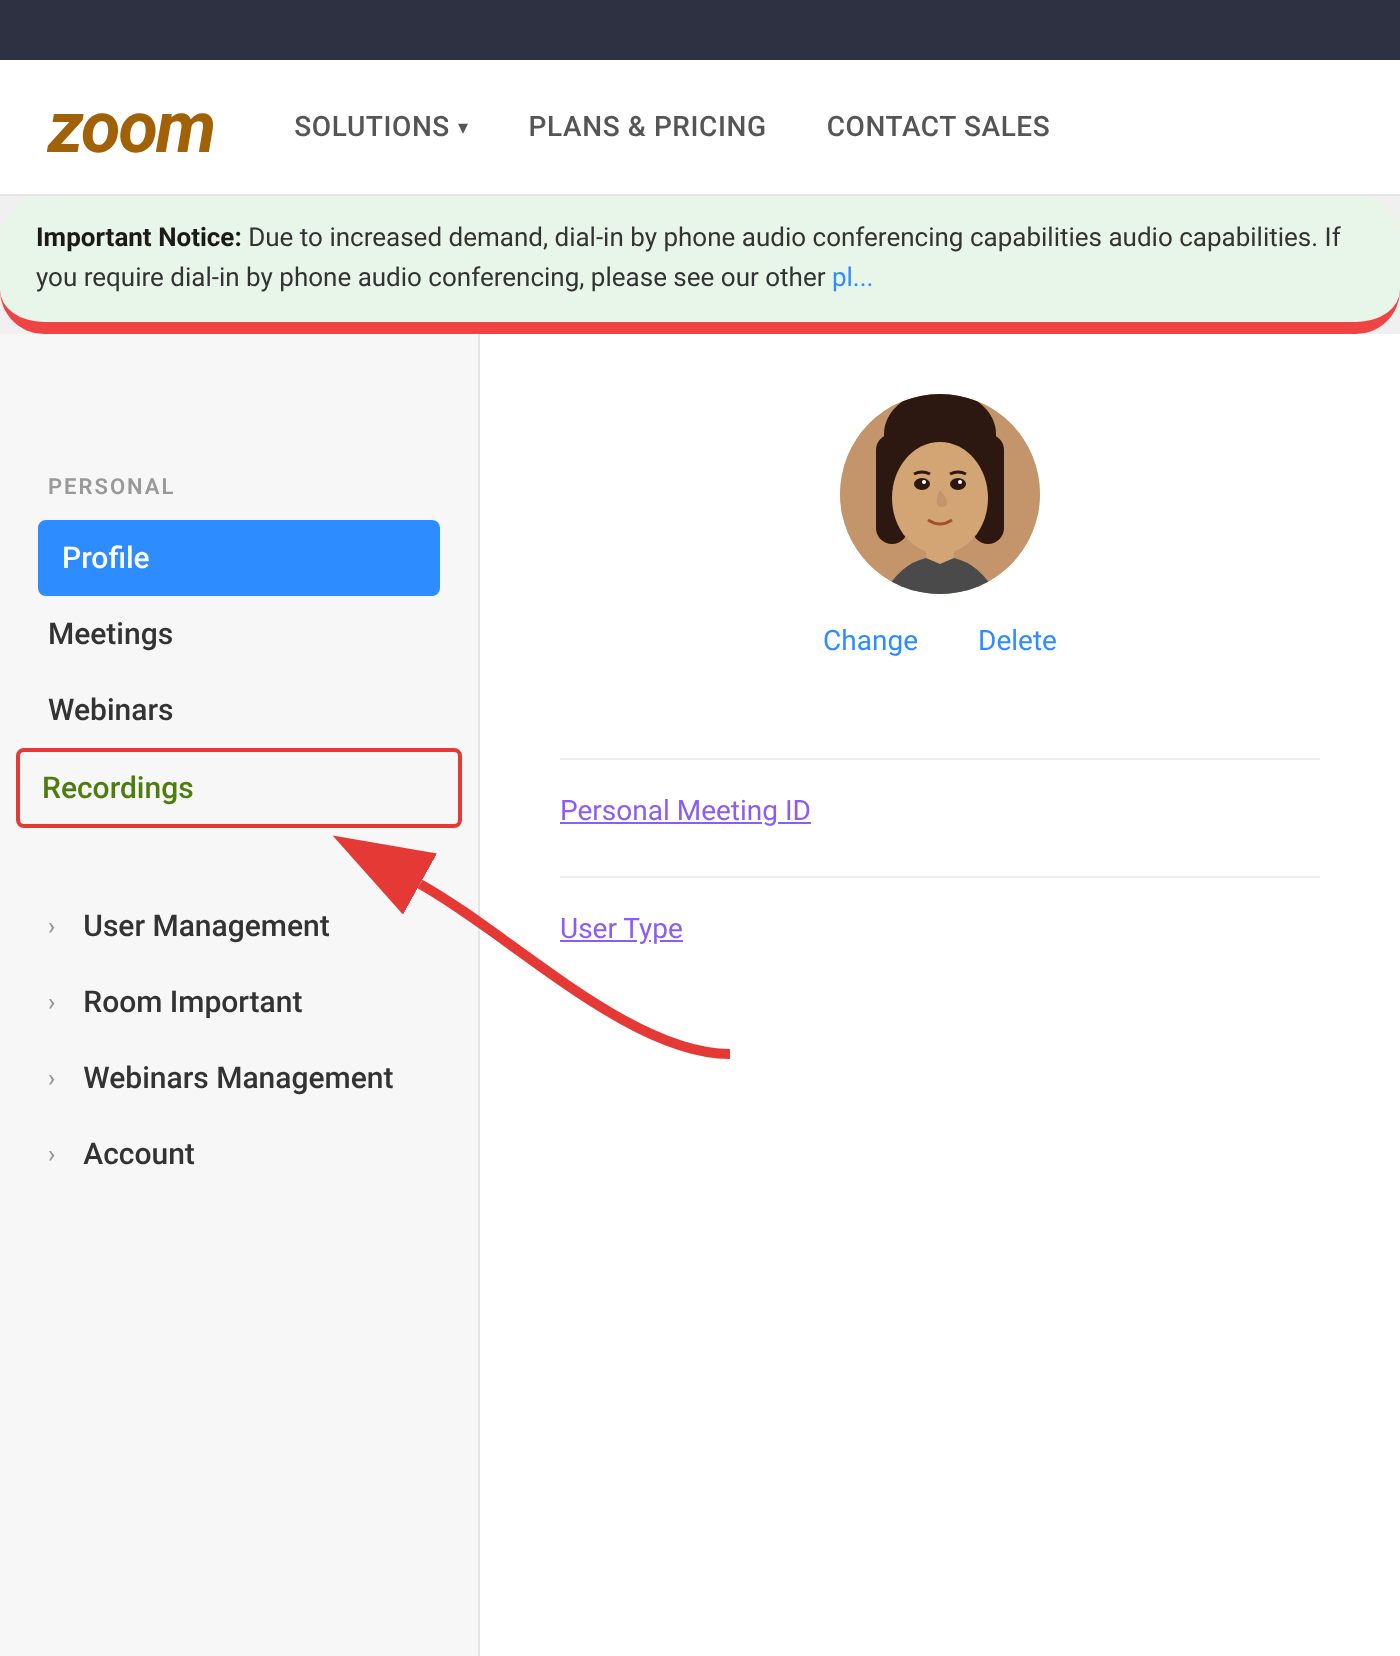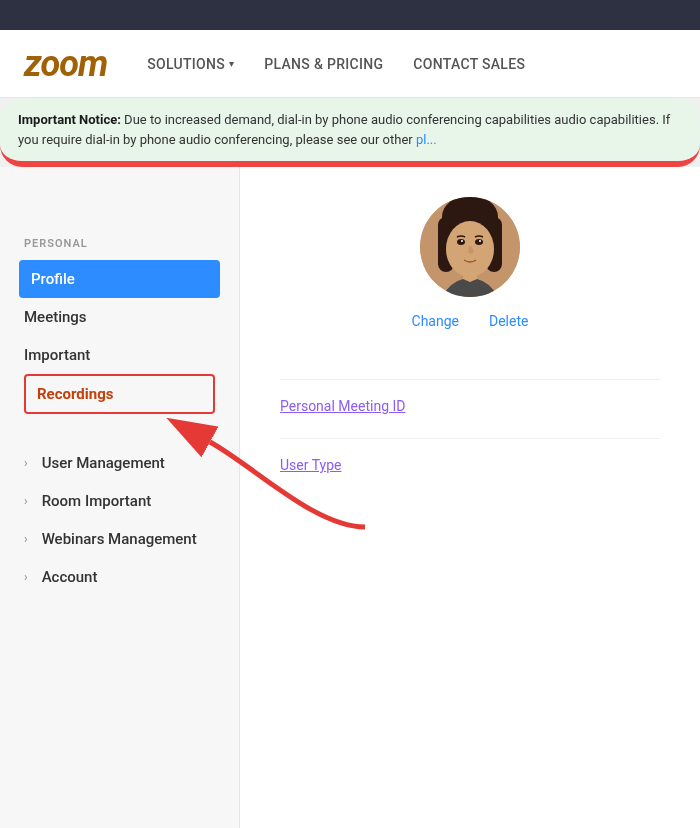--- a/index.html
+++ b/index.html
@@ -104,27 +104,26 @@
       font-weight: 500;
     }
     .sidebar-item.active {
       background: #2D8CFF;
       color: #fff;
       border-radius: 4px;
       margin: 0 19px;
       padding: 10px 12px;
     }
     .sidebar-item.recordings-item {
-      color: #c2410c;
+      color: #4d7c0f;
       border: 2px solid #e53935;
       border-radius: 4px;
-      margin: 0 24px;
+      margin: 0 8px;
       padding: 9px 11px;
       position: relative;
-      font-weight: bold;
     }
     .sidebar-admin-section {
       margin-top: 30px;
     }
     .sidebar-item.with-chevron {
       display: flex;
       align-items: center;
       gap: 8px;
     }
     .chevron-right {
@@ -233,21 +232,21 @@
     <div class="sidebar">
       <div class="sidebar-section-label">PERSONAL</div>
 
       <div class="sidebar-item active">
         <span>Profile</span>
       </div>
       <div class="sidebar-item">
         <span>Meetings</span>
       </div>
       <div class="sidebar-item">
-        <span>Important</span>
+        <span>Webinars</span>
       </div>
       <div class="sidebar-item recordings-item">
         <span>Recordings</span>
       </div>
 
       <div class="sidebar-admin-section">
         <div class="sidebar-item with-chevron">
           <span class="chevron-right">›</span>
           <span>User Management</span>
         </div>

